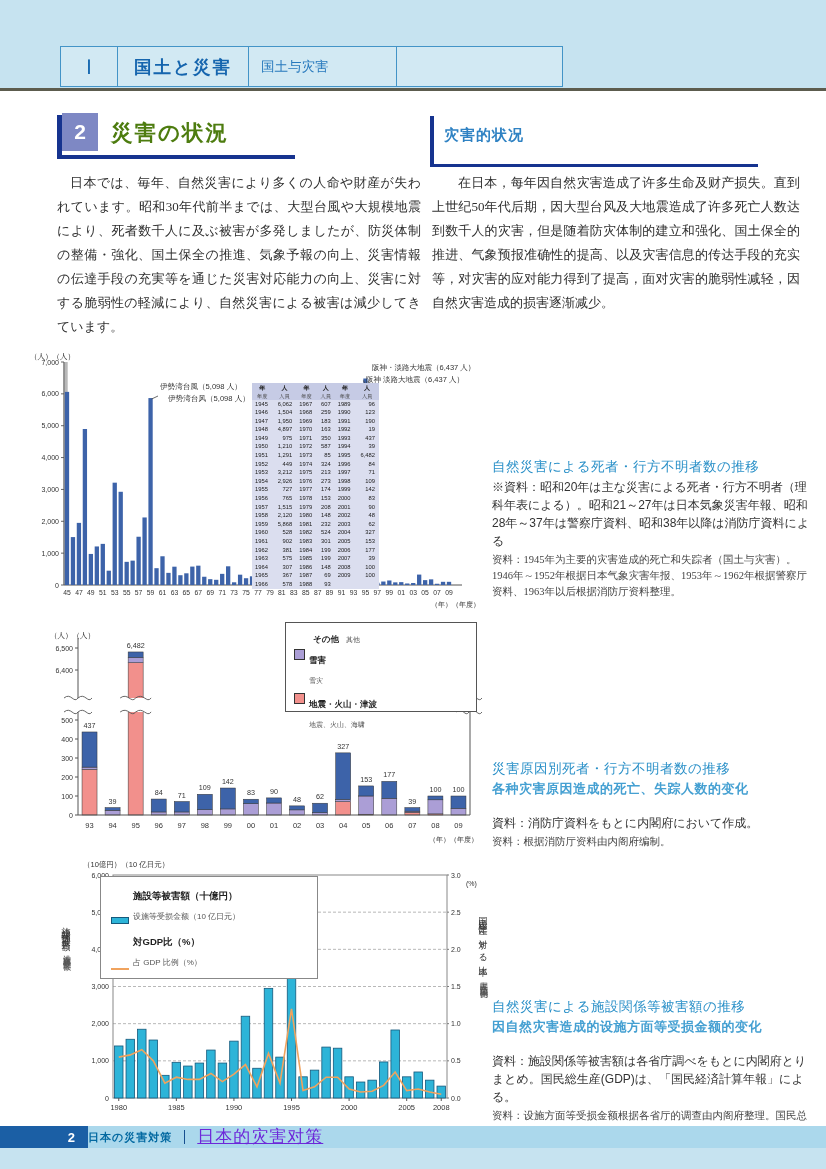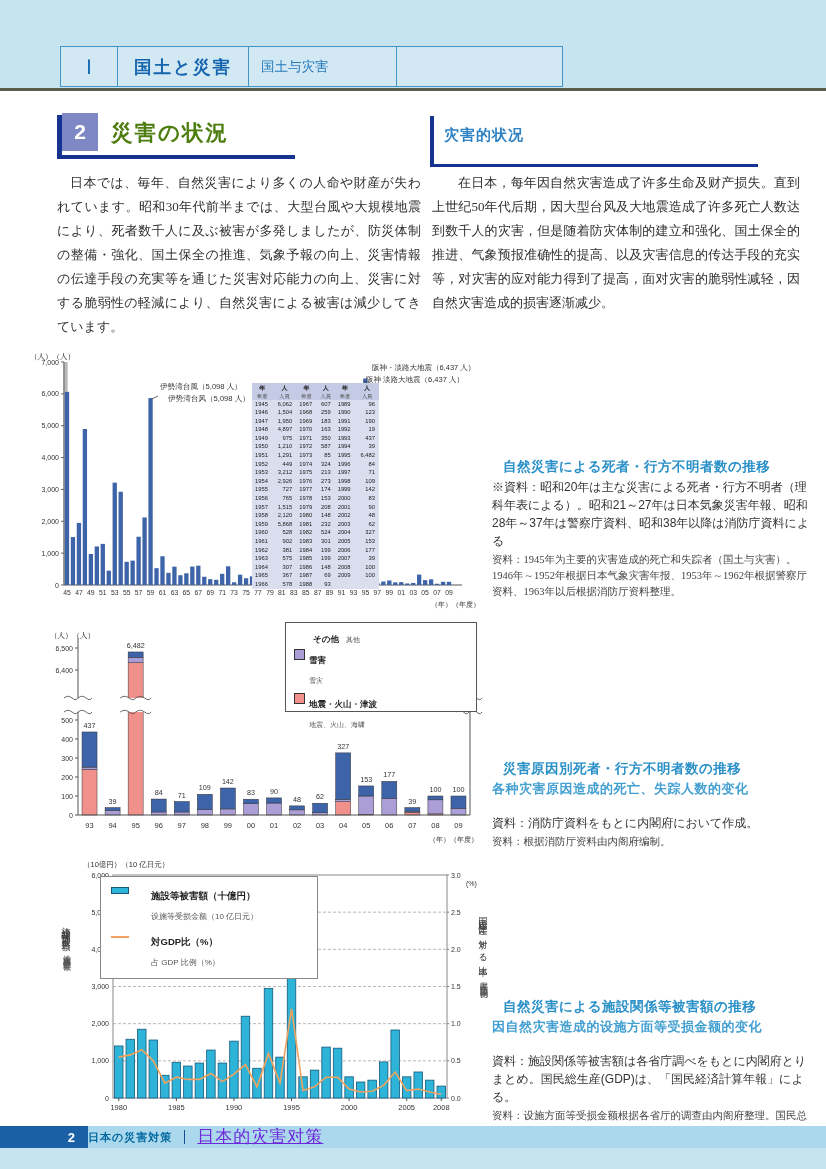--- a/index.html
+++ b/index.html
@@ -50,36 +50,36 @@
   #c2legend{position:absolute;left:235px;top:4px;width:192px;height:90px;border:1px solid #555;
             background:#fff;padding:5px 8px;box-sizing:border-box;}
   .lgi{display:flex;gap:4px;margin-bottom:3.5px;line-height:1.25;}
   .lgother{margin-left:19px;margin-bottom:2px;display:block;}
   .sw{width:9px;height:9px;border:1px solid #333;flex:none;margin-top:1px;}
   .lgjp{font-size:8.5px;font-weight:bold;color:#222;}
   .lgcn{font-size:7px;color:#555;}
   
   #c3legend{position:absolute;left:43px;top:20px;width:218px;border:1px solid #888;background:#fff;
             padding:7px 10px 2px;box-sizing:border-box;}
-  .lgi3{display:flex;gap:22px;margin-bottom:6px;align-items:flex-start;line-height:1.25;}
+  .lgi3{display:flex;gap:4px;margin-bottom:6px;align-items:flex-end;line-height:1.25;}
   .sw3{flex:none;width:18px;margin-top:3px;}
   .sw3.bar{height:7px;border:1px solid #15597c;box-sizing:border-box;}
   .sw3.line{height:0;margin-top:6px;}
   .lgjp3{font-size:9.5px;font-weight:bold;color:#222;}
   .lgcn3{font-size:8px;color:#555;}
   
   .vlab{position:absolute;writing-mode:vertical-rl;text-orientation:upright;letter-spacing:2px;
         font-size:9px;color:#333;}
   .vlab .cn{font-size:8px;color:#555;margin-top:12px;letter-spacing:1px;}
   #c3left{left:2px;top:64px;height:236px;}
   #c3right{left:419px;top:54px;height:244px;}
   
   .cap{position:absolute;left:492px;width:320px;}
   #cap1{top:458px;} #cap2{top:760px;} #cap3{top:998px;}
-  .cap h3{margin:0 11px 2px;font-size:13.5px;font-weight:bold;color:#2a90c8;letter-spacing:0.5px;}
+  .cap h3{margin:0 0 2px;font-size:13.5px;font-weight:normal;color:#2a90c8;letter-spacing:0.5px;}
   .cap h4{margin:0 0 16px;font-size:13px;font-weight:bold;color:#45a0d2;letter-spacing:0.5px;}
   .note-jp{margin:0 0 2px;font-size:12px;line-height:1.5;color:#333;}
   .note-cn{margin:0;font-size:10.5px;line-height:1.5;color:#444;font-family:"Liberation Serif",serif;}
   
   .f-band{position:absolute;top:1126px;left:0;width:100%;height:22px;background:#abd8ec;display:flex;}
   .f-num{width:88px;background:#1b5fa5;color:#fff;font-weight:bold;font-size:13px;display:flex;
          align-items:center;justify-content:flex-end;padding-right:13px;box-sizing:border-box;}
   .f-jp{color:#0369a1;font-weight:bold;font-size:11px;line-height:22px;letter-spacing:1px;}
   .f-div{width:1px;height:14px;background:#174f8f;margin:4px 12px 0;}
   .f-cn{color:#6d28d9;font-size:17px;line-height:22px;letter-spacing:1px;text-decoration:underline;}

